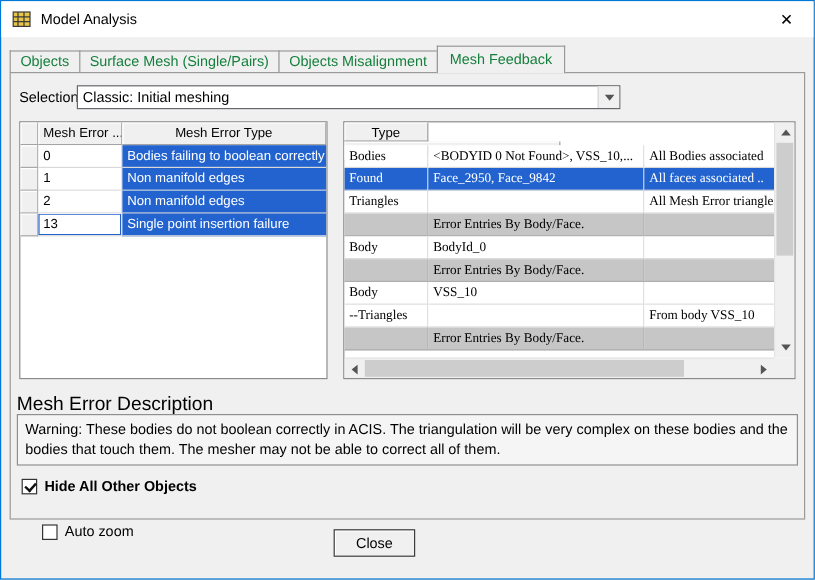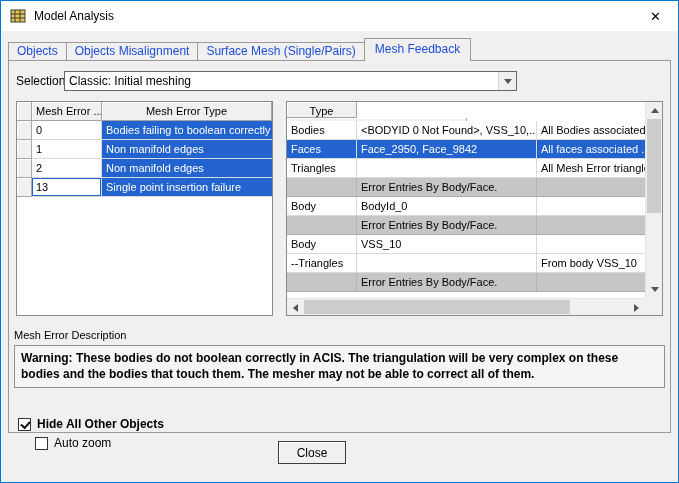--- a/index.html
+++ b/index.html
@@ -34,21 +34,21 @@
     font-size:13px;color:#000;cursor:default;
   }
   
   .tabstrip{
     display:flex;align-items:flex-end;height:22px;
     margin:7px 0 0 7px;position:relative;z-index:2;
   }
   .tab{
     height:18px;line-height:17px;padding:0 8px;
     background:#f0f0f0;border:1px solid #9a9a9a;border-bottom:none;
-    font-size:12px;color:#1d4ed8;white-space:nowrap;margin-right:-1px;
+    font-size:12px;color:#15803d;white-space:nowrap;margin-right:-1px;
   }
   .tab.active{
     height:23px;line-height:21px;margin-bottom:-1px;
     background:#f0f0f0;position:relative;z-index:3;padding:0 10px;
   }
   .tabpage{
     margin:0 7px;height:373px;border:1px solid #9a9a9a;
     background:#f0f0f0;position:relative;
   }
   
@@ -93,21 +93,21 @@
   }
   .id-cell{
     width:70px;flex:none;background:#fff;
     border-right:1px solid #d9d9d9;border-bottom:1px solid #d9d9d9;
   }
   .lrow.focused .id-cell{box-shadow:inset 0 0 0 1px var(--hl);}
   .type-cell{
     flex:1;background:var(--hl);color:#fff;
     border-bottom:1px solid #d9d9d9;
   }
-  .rbody{margin-right:17px;}
+  .rbody{margin-right:17px;font-family:Liberation Serif, serif;}
   .rrow{display:flex;height:19px;}
   .rrow .cell{border-right:1px solid #d9d9d9;border-bottom:1px solid #d9d9d9;}
   .c-type{width:70px;flex:none;}
   .c-id{width:180px;flex:none;}
   .c-desc{flex:1;border-right:none !important;}
   .rrow.normal .cell{background:#fff;color:#000;}
   .rrow.selected .cell{background:var(--hl);color:#fff;}
   .rrow.gray .cell{background:var(--band);color:#000;border-right-color:#b5b5b5;border-bottom-color:#adadad;}
   
   .vscroll{
@@ -127,29 +127,29 @@
   }
   .htrack{flex:1;position:relative;}
   .hthumb{position:absolute;left:0;top:1px;bottom:1px;width:82%;background:#cdcdcd;}
   .corner{position:absolute;right:0;bottom:0;width:17px;height:17px;background:#f0f0f0;}
   .tri{width:0;height:0;display:block;}
   .tri-up{border-left:4px solid transparent;border-right:4px solid transparent;border-bottom:5px solid #555;}
   .tri-down{border-left:4px solid transparent;border-right:4px solid transparent;border-top:5px solid #555;}
   .tri-left{border-top:4px solid transparent;border-bottom:4px solid transparent;border-right:5px solid #555;}
   .tri-right{border-top:4px solid transparent;border-bottom:4px solid transparent;border-left:5px solid #555;}
   
-  .desc-label{position:absolute;left:5px;top:268px;font-size:11px;}
+  .desc-label{position:absolute;left:5px;top:268px;font-size:16px;}
   .desc-box{
     position:absolute;left:5px;right:5px;top:284px;height:43px;
     background:#f5f5f5;border:1px solid #8f8f8f;
-    padding:4px 6px;font-size:12px;line-height:16px;color:#000;font-weight:bold;
+    padding:4px 6px;font-size:12px;line-height:16px;color:#000;
   }
   
   .checkline{display:flex;align-items:center;gap:6px;font-size:12px;}
-  .hide-all{position:absolute;left:9px;top:356px;font-weight:bold;}
+  .hide-all{position:absolute;left:9px;top:337px;font-weight:bold;}
   .cb{
     width:13px;height:13px;background:#fff;border:1px solid #333;
     position:relative;flex:none;
   }
   .cb.checked::after{
     content:"";position:absolute;left:2px;top:2px;width:7px;height:4px;
     border-left:2px solid #111;border-bottom:2px solid #111;
     transform:rotate(-48deg);
   }
   
@@ -173,22 +173,22 @@
         <rect x="1" y="2" width="14" height="12" fill="#e6c549" stroke="#3a3a3a"></rect>
         <path d="M1 6 H15 M1 10 H15 M5 2 V14 M10 2 V14" stroke="#3a3a3a" stroke-width="1" fill="none"></path>
       </svg>
     </span>
     <span class="title-text">Model Analysis</span>
     <span class="title-close">✕</span>
   </div>
 
   <div class="tabstrip">
     <div class="tab">Objects</div>
+    <div class="tab">Surface Mesh (Single/Pairs)</div>
     <div class="tab">Objects Misalignment</div>
-    <div class="tab">Surface Mesh (Single/Pairs)</div>
     <div class="tab active">Mesh Feedback</div>
   </div>
 
   <div class="tabpage">
 
     <div class="selection-row">
       <span class="selection-label">Selection:</span>
       <div class="combo">
         <span class="combo-text">Classic: Initial meshing</span>
         <span class="combo-btn">
@@ -235,21 +235,21 @@
           <div class="hdr h-id">ID/Name</div>
           <div class="hdr h-desc">Description</div>
         </div>
         <div id="right-rows" class="rbody">
             <div class="rrow normal">
               <div class="cell c-type">Bodies</div>
               <div class="cell c-id">&lt;BODYID 0 Not Found&gt;, VSS_10,...</div>
               <div class="cell c-desc">All Bodies associated</div>
             </div>
             <div class="rrow selected">
-              <div class="cell c-type">Faces</div>
+              <div class="cell c-type">Found</div>
               <div class="cell c-id">Face_2950, Face_9842</div>
               <div class="cell c-desc">All faces associated ..</div>
             </div>
             <div class="rrow normal">
               <div class="cell c-type">Triangles</div>
               <div class="cell c-id"></div>
               <div class="cell c-desc">All Mesh Error triangle.</div>
             </div>
             <div class="rrow gray">
               <div class="cell c-type"></div>

